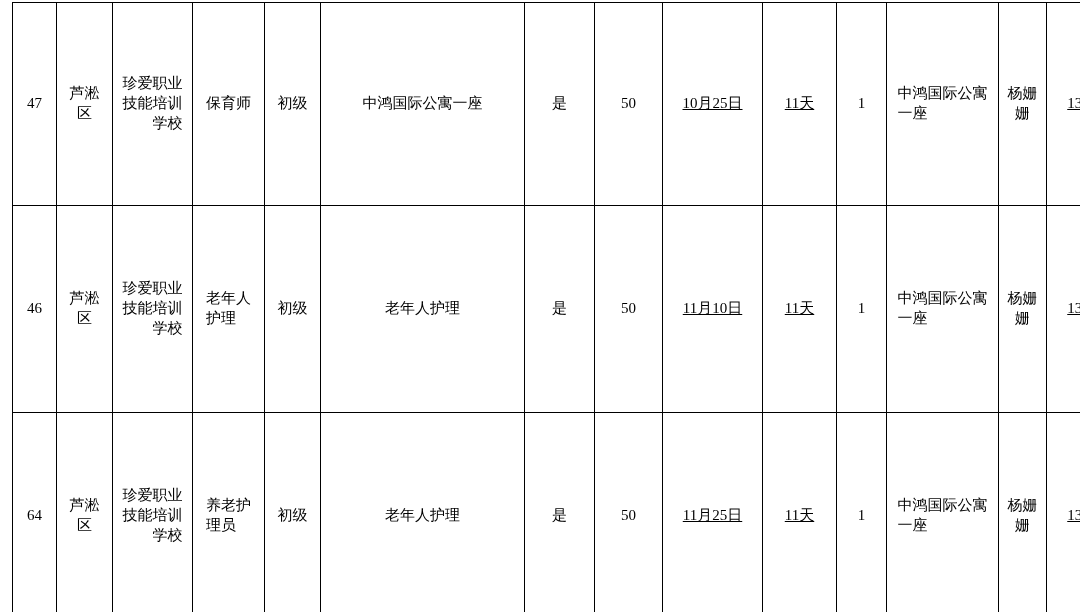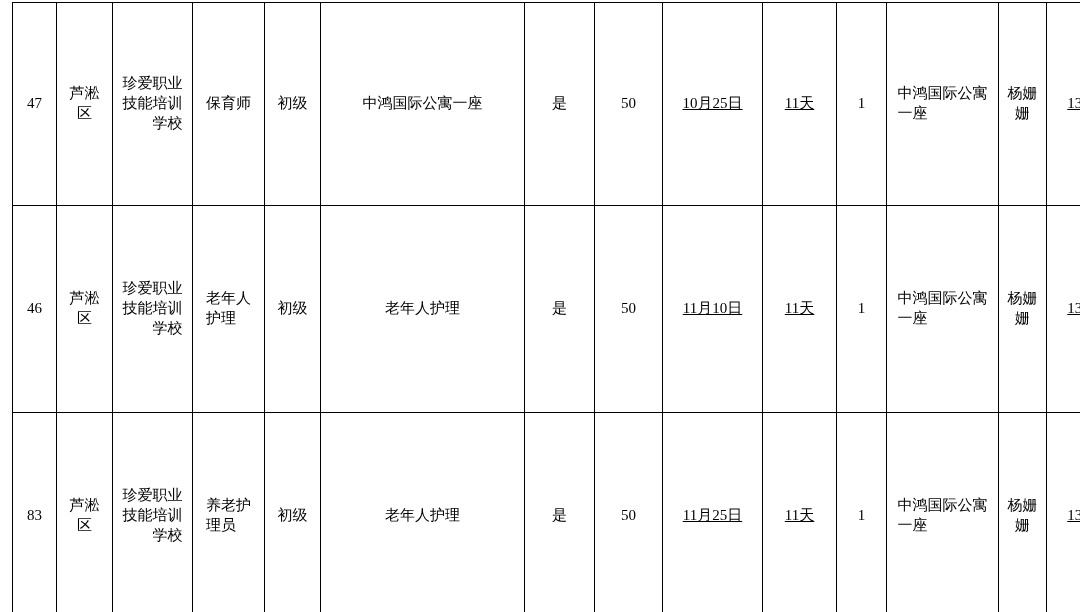--- a/index.html
+++ b/index.html
@@ -151,21 +151,21 @@
         <td>
             <span class="narrow-wrap" style="width:6em">中鸿国际公寓一座</span>
           </td>
         <td>
             <span class="narrow-wrap-2">杨姗姗</span>
           </td>
         <td><span class="nowrap">13762332696</span></td>
 
       </tr>
       <tr class="row-3">
-        <td><span>83</span></td>
+        <td><span>64</span></td>
         <td>
             <span class="narrow-wrap-2">芦淞区</span>
           </td>
         <td>
             <span class="narrow-wrap-4">珍爱职业技能培训学校</span>
           </td>
         <td>
             <span class="narrow-wrap">养老护理员</span>
           </td>
         <td>

